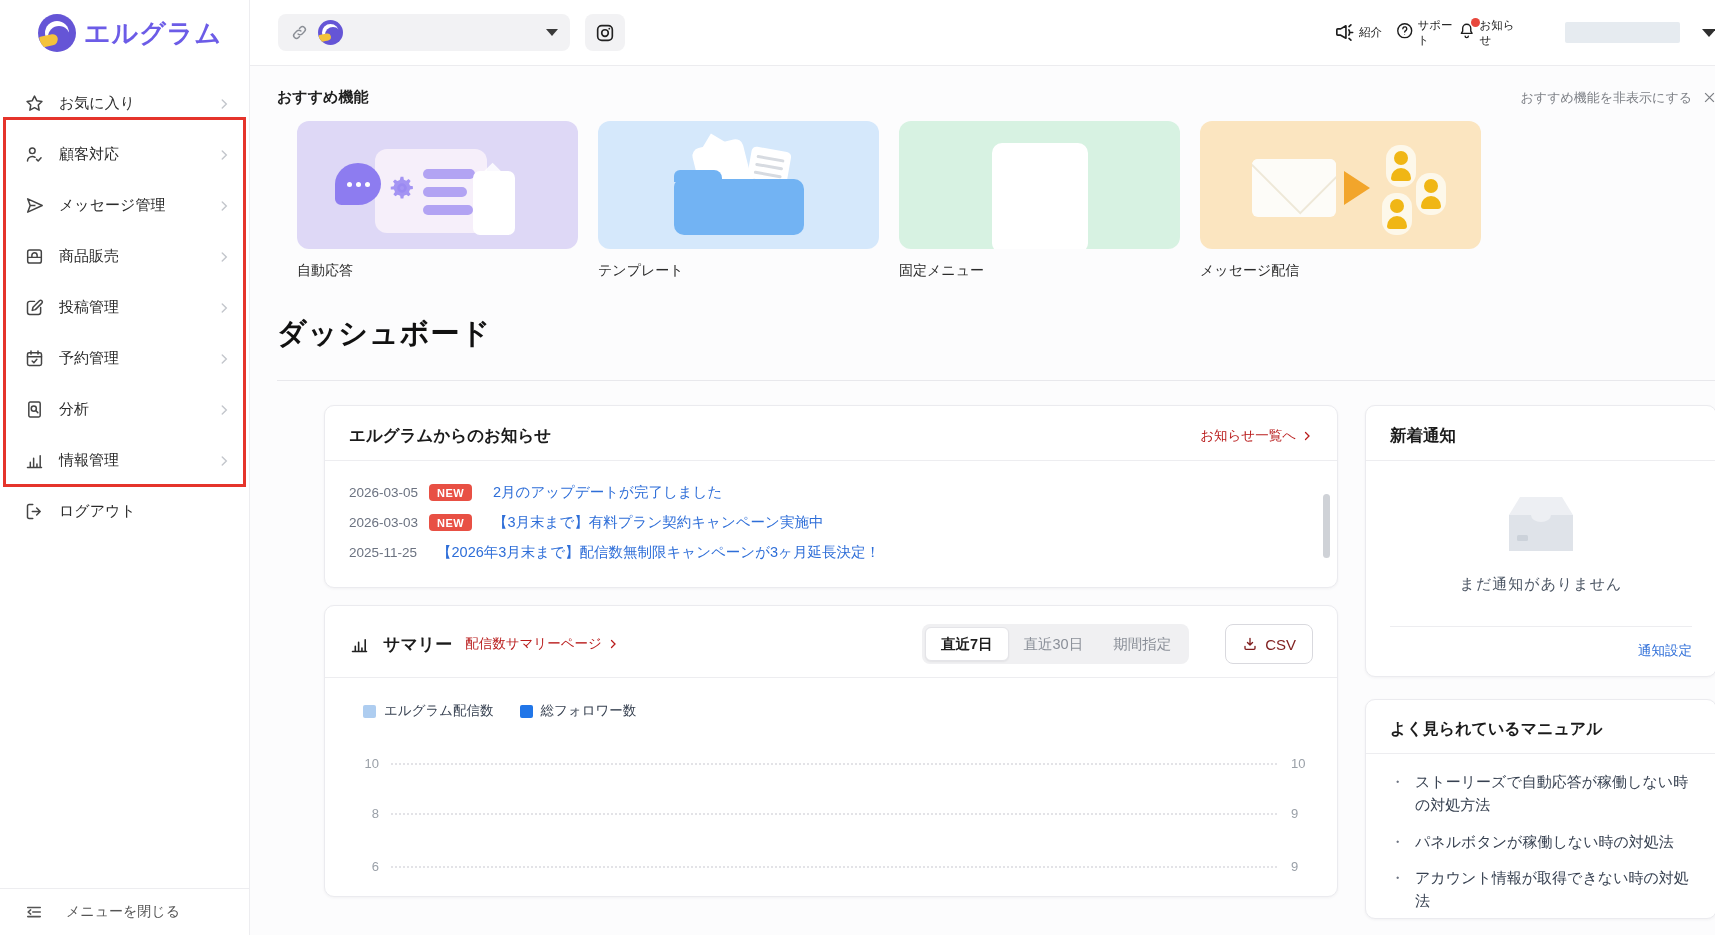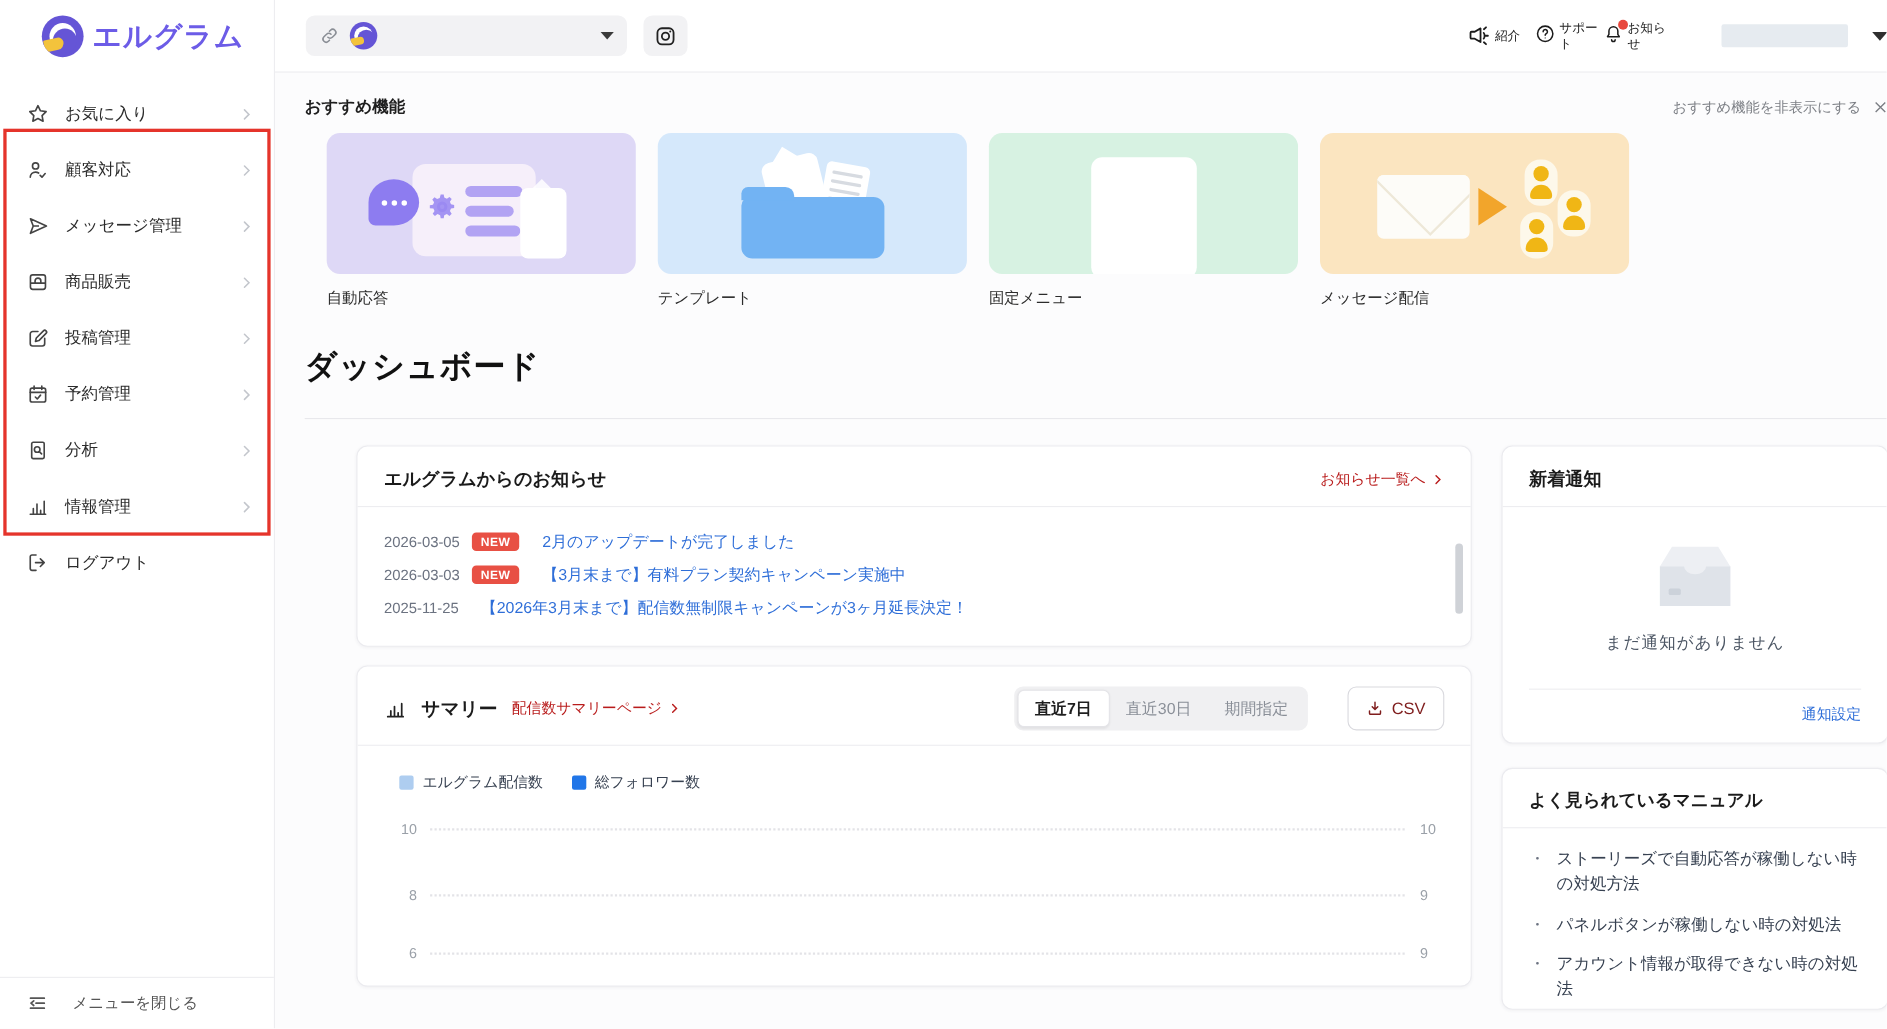--- a/index.html
+++ b/index.html
@@ -523,21 +523,21 @@
               <span class="legend-swatch" style="background:#aecdf0;"></span>
               <span>エルグラム配信数</span>
             </div>
             <div class="legend-item">
               <span class="legend-swatch" style="background:#2176e8;"></span>
               <span>総フォロワー数</span>
             </div>
           </div>
 
           <div class="chart">
-            <div class="grid-row" style="top:12px;">
+            <div class="grid-row" style="top:22px;">
               <span class="tick-l">10</span>
               <span class="grid-line"></span>
               <span class="tick-r">10</span>
             </div>
             <div class="grid-row" style="top:72px;">
               <span class="tick-l">8</span>
               <span class="grid-line"></span>
               <span class="tick-r">9</span>
             </div>
             <div class="grid-row" style="top:125px;">

